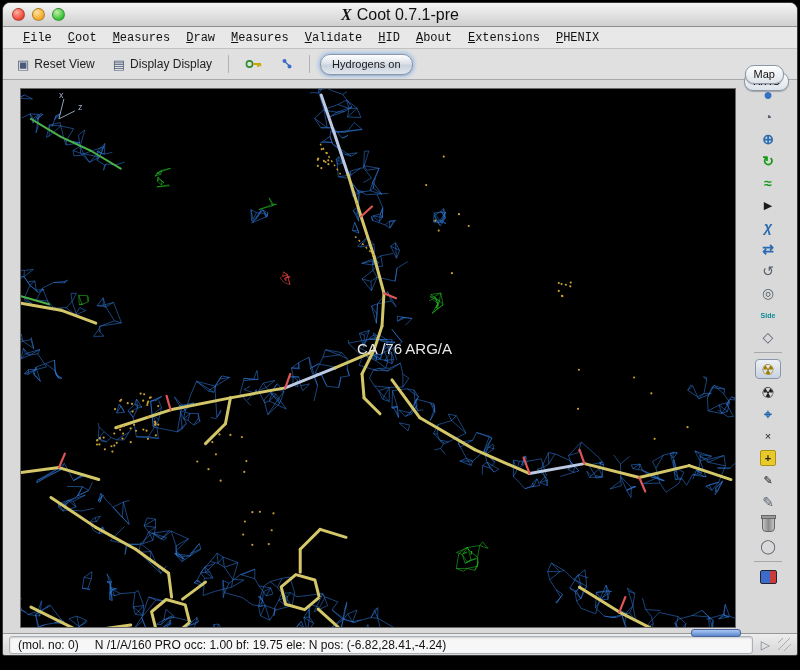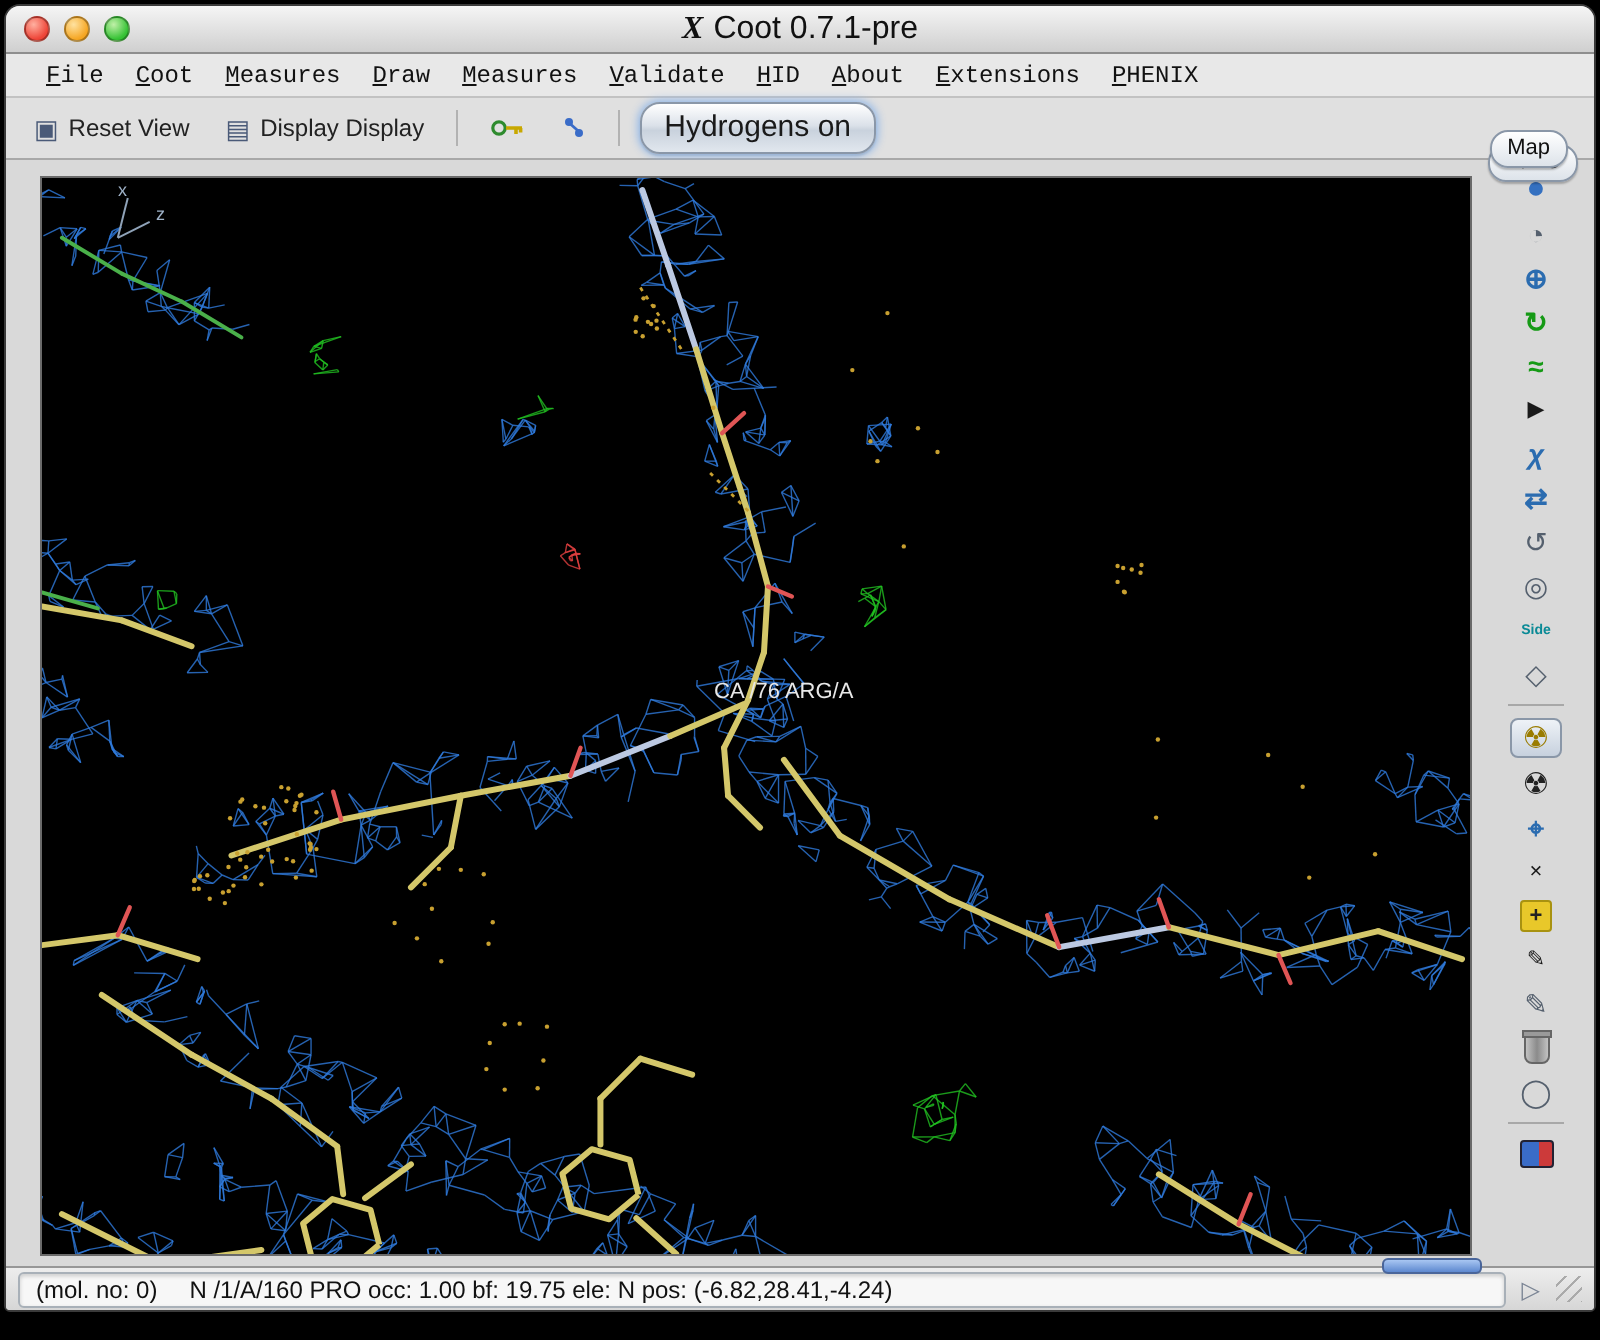--- a/index.html
+++ b/index.html
@@ -17,32 +17,32 @@
   .x11glyph{font-family:"Liberation Serif",serif;font-weight:bold;font-style:italic;margin-right:5px;}
   
   .menubar{height:21px;background:#e8e8e8;display:flex;align-items:center;padding-left:12px;border-bottom:1px solid #c2c2c2;}
   .menu-item{display:inline-block;padding:2px 8px;font-size:12px;color:#111;cursor:default;font-family:Liberation Mono, monospace;}
   .menu-item::first-letter{text-decoration:underline;}
   
   .toolbar{height:30px;background:#e0e0e0;border-bottom:1px solid #a8a8a8;display:flex;align-items:center;padding-left:8px;gap:6px;}
   .tbtn{display:flex;align-items:center;gap:5px;font-size:12px;color:#222;padding:2px 6px;border-radius:3px;}
   .tico{font-size:13px;color:#4a5a78;line-height:1;}
   .tsep{width:1px;height:18px;background:#b2b2b2;margin:0 4px;}
-  .aquabtn{font-size:15px;color:#1a1a1a;padding:3px 11px 4px;border:1px solid #8a97a8;border-radius:10px;
+  .aquabtn{font-size:11px;color:#1a1a1a;padding:3px 11px 4px;border:1px solid #8a97a8;border-radius:10px;
            background:linear-gradient(#ffffff,#dbe1e9 45%,#c9d2dd 55%,#e1e7ee);box-shadow:0 1px 1px rgba(0,0,0,.18);}
   .focusring{box-shadow:0 0 4px 1px #8fb6e8,0 1px 1px rgba(0,0,0,.18);}
   .pill{position:absolute;font-size:11px;padding:2px 8px 3px;border:1px solid #8a97a8;border-radius:9px;z-index:5;
         background:linear-gradient(#ffffff,#dde3ea);box-shadow:0 1px 1px rgba(0,0,0,.25);color:#111;}
   #rrc{right:8px;top:42px;margin-top:27px;}
   #map{right:13px;top:62px;}
   
   .main{position:relative;height:553px;background:#d9d9d9;}
   .canvas-wrap{position:absolute;left:17px;top:8px;width:716px;height:540px;background:#000;border:1px solid #6a6a6a;box-sizing:border-box;}
   .canvas-wrap svg{display:block;width:100%;height:100%;}
-  .atom-label{position:absolute;left:336px;top:251px;color:#e8e8e8;font-size:11px;white-space:nowrap;}
+  .atom-label{position:absolute;left:336px;top:251px;color:#e8e8e8;font-size:15px;white-space:nowrap;}
   .axis-label{position:absolute;color:#9fb2c8;font-size:9px;}
   #axx{left:38px;top:1px;} #axz{left:57px;top:13px;}
   .hthumb{position:absolute;left:688px;top:549px;width:48px;height:6px;border-radius:3px;border:1px solid #49659a;
           background:linear-gradient(#a8c6f2,#5d88cf);}
   
   .righttools{position:absolute;right:0;top:6px;width:58px;display:flex;flex-direction:column;align-items:center;gap:4px;}
   .ric{width:24px;height:18px;display:flex;align-items:center;justify-content:center;font-size:14px;line-height:1;cursor:default;}
   .rsep{width:28px;height:1px;background:#a8a8a8;margin:2px 0;}
   .g-ball{color:#3470c0;font-size:16px;}
   .g-gray{color:#55606e;}

